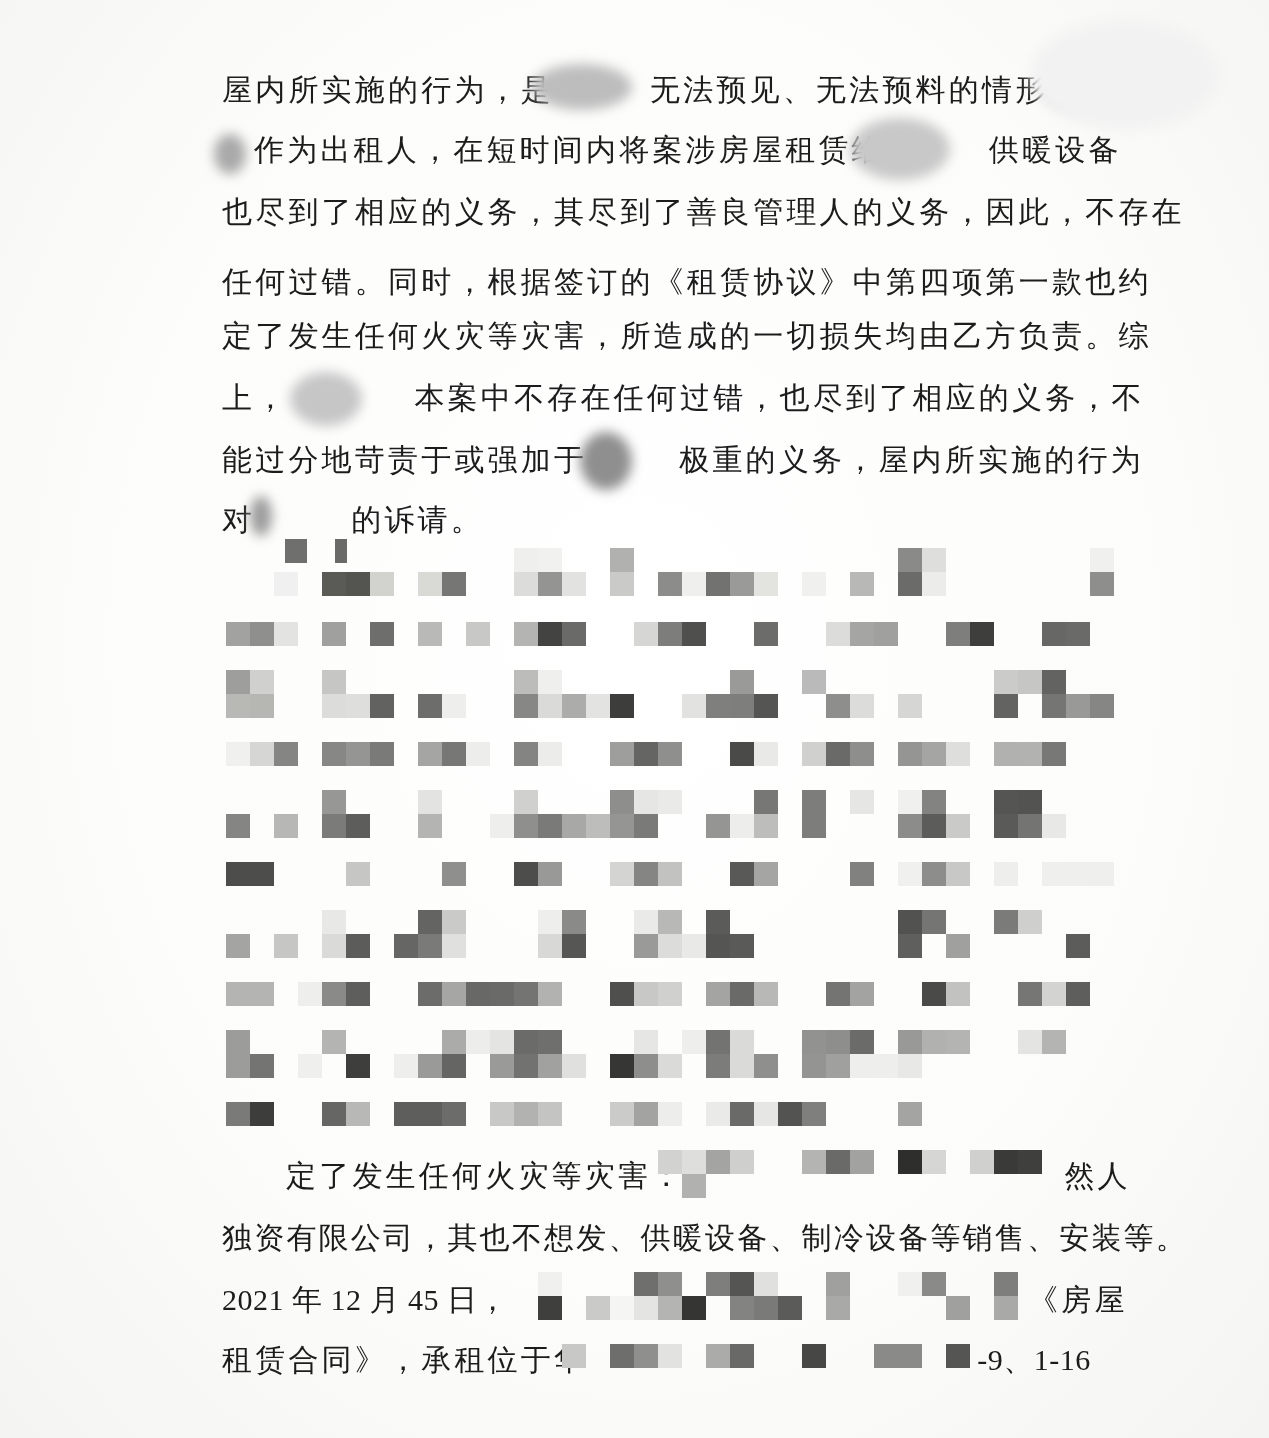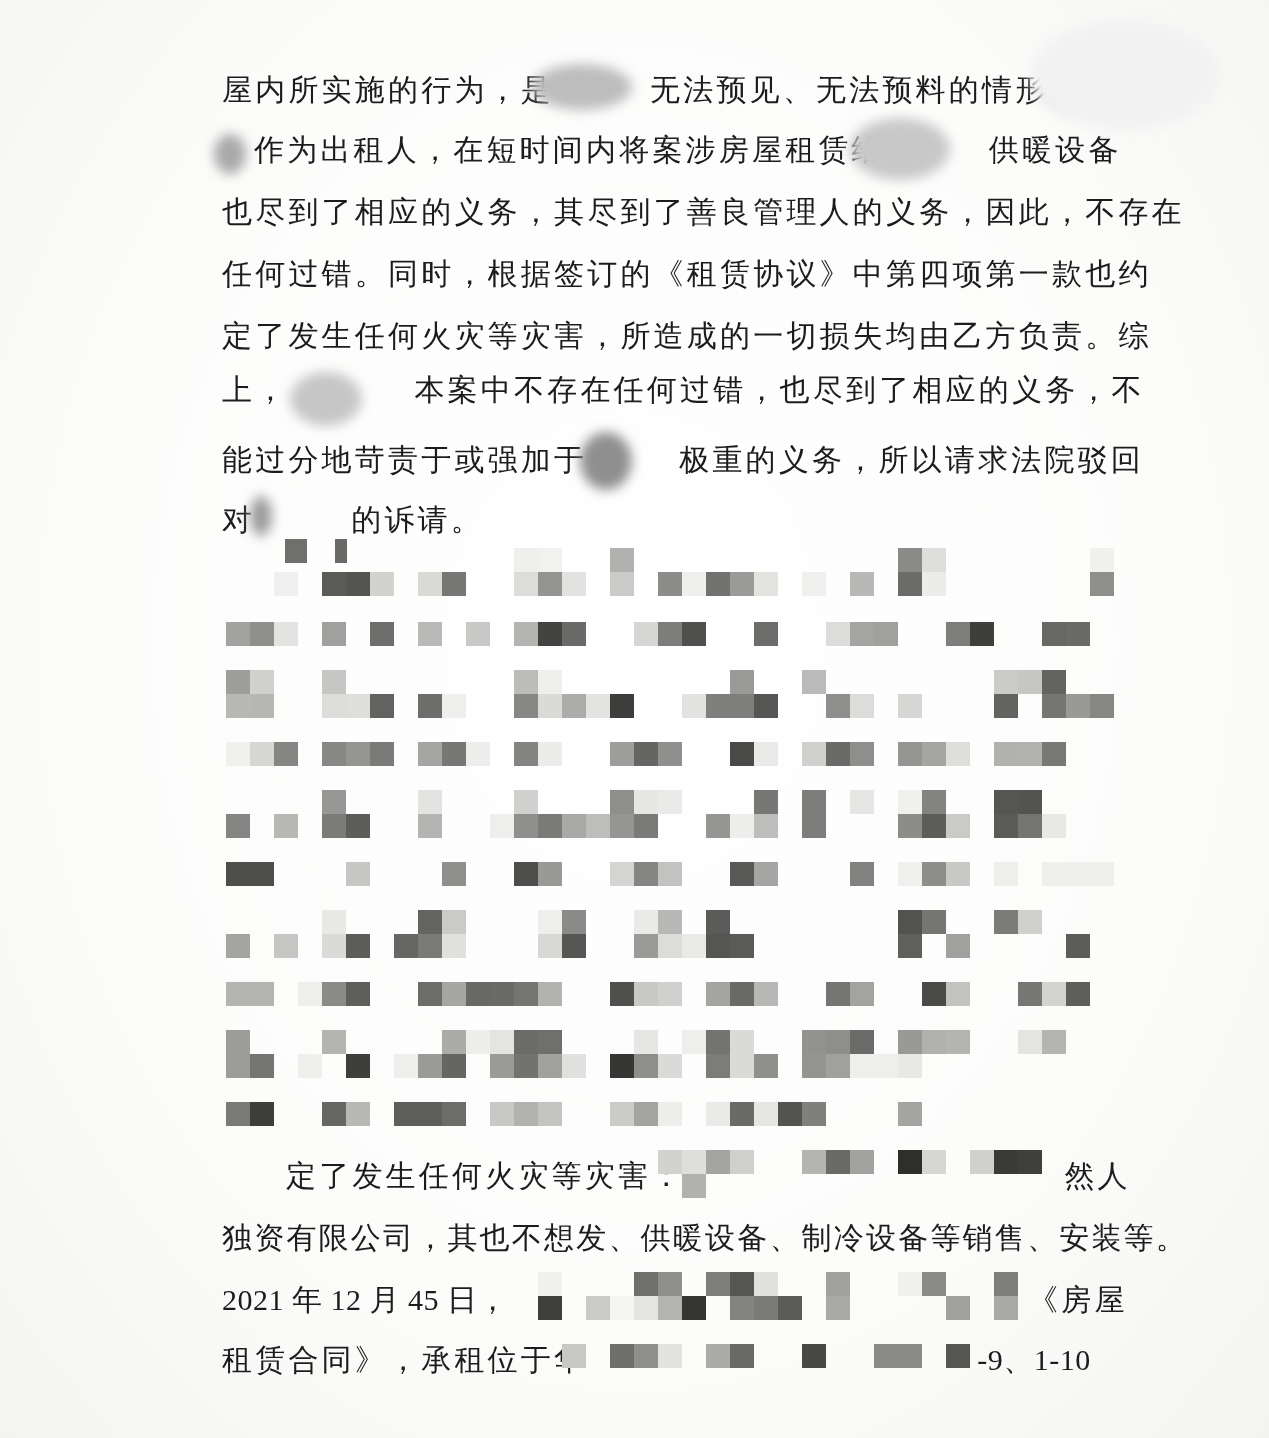--- a/index.html
+++ b/index.html
@@ -32,41 +32,41 @@
 
 <div id="doc">
 
   <div class="line" style="top:70px">
     <span>屋内所实施的行为，是</span><span style="width:96px"></span><span>无法预见、无法预料的情形，</span>
   </div>
   <div class="line" style="top:130px">
     <span style="width:32px"></span><span>作为出租人，在短时间内将案涉房屋租赁给</span><span style="width:104px"></span><span>供暖设备</span>
   </div>
   <div class="line" style="top:192px">也尽到了相应的义务，其尽到了善良管理人的义务，因此，不存在</div>
-  <div class="line" style="top:254px">任何过错。同时，根据签订的《租赁协议》中第四项第一款也约</div>
+  <div class="line" style="top:262px">任何过错。同时，根据签订的《租赁协议》中第四项第一款也约</div>
   <div class="line" style="top:316px">定了发生任何火灾等灾害，所造成的一切损失均由乙方负责。综</div>
-  <div class="line" style="top:370px">
+  <div class="line" style="top:378px">
     <span>上，</span><span style="width:126px"></span><span>本案中不存在任何过错，也尽到了相应的义务，不</span>
   </div>
   <div class="line" style="top:440px">
-    <span>能过分地苛责于或强加于</span><span style="width:92px"></span><span>极重的义务，所以请求法院驳回</span>
+    <span>能过分地苛责于或强加于</span><span style="width:92px"></span><span>极重的义务，屋内所实施的行为</span>
   </div>
   <div class="line" style="top:500px">
     <span>对</span><span style="width:96px;position:relative"><span style="position:absolute;left:30px;top:9px;width:22px;height:24px;background:#6f6f6e"></span><span style="position:absolute;left:80px;top:9px;width:12px;height:24px;background:#6a6a69"></span></span><span>的诉请。</span>
   </div>
 
   <div class="line" style="top:1156px;left:286px;width:826px">
     <span>定了发生任何火灾等灾害：</span><span style="width:380px"></span><span>然人</span>
   </div>
   <div class="line" style="top:1218px;letter-spacing:2.2px">独资有限公司，其也不想发、供暖设备、制冷设备等销售、安装等。</div>
   <div class="line" style="top:1280px">
     <span class="num">2021 年 12 月 45 日，</span><span style="width:520px"></span><span>《房屋</span>
   </div>
   <div class="line" style="top:1340px">
-    <span>租赁合同》，承租位于华</span><span style="width:390px"></span><span class="num">-9、1-10</span>
+    <span>租赁合同》，承租位于华</span><span style="width:390px"></span><span class="num">-9、1-16</span>
   </div>
 </div>
 
 <div id="blobs">
     <div class="blob" style="left: 532px; top: 64px; width: 100px; height: 46px; background: rgb(189, 189, 189);"></div>
     <div class="blob" style="left: 1040px; top: 60px; width: 90px; height: 50px; background: rgb(196, 196, 196);"></div>
     <div class="blob" style="left: 1030px; top: 20px; width: 190px; height: 110px; background: rgb(242, 242, 242);"></div>
     <div class="blob" style="left: 214px; top: 134px; width: 32px; height: 40px; background: rgb(169, 169, 169);"></div>
     <div class="blob" style="left: 850px; top: 118px; width: 100px; height: 62px; background: rgb(200, 200, 200);"></div>
     <div class="blob" style="left: 290px; top: 372px; width: 72px; height: 54px; background: rgb(198, 198, 198);"></div>

